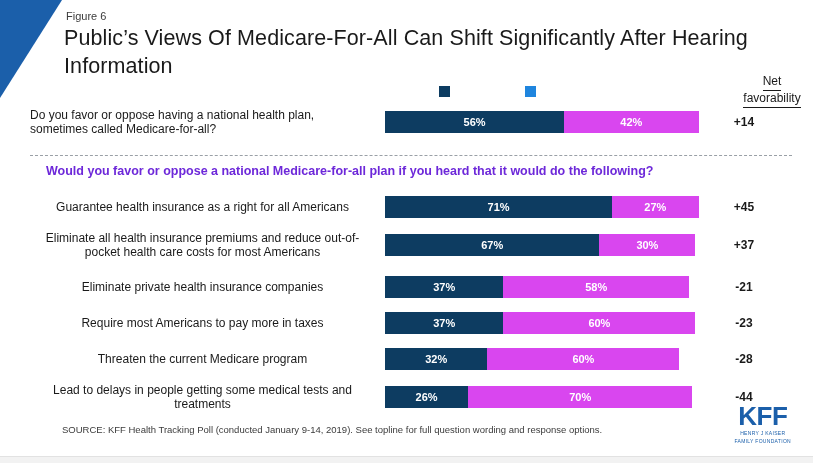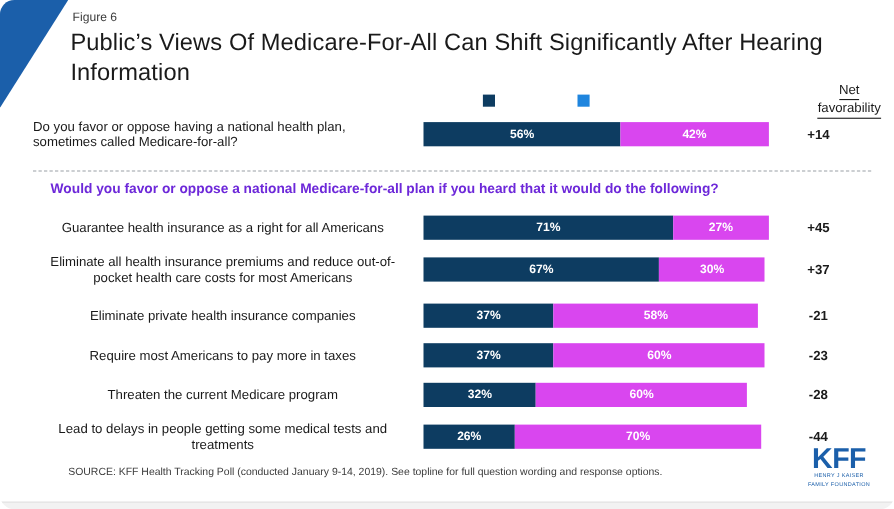--- a/index.html
+++ b/index.html
@@ -9,21 +9,20 @@
   }
   body {
     font-family: "Liberation Sans", sans-serif;
   }
   #slide {
     position: relative;
     width: 813px;
     height: 463px;
     background: #ffffff;
     overflow: hidden;
-    border-radius: 13px;
   }
   
   .corner-wedge {
     position: absolute;
     left: 0;
     top: 0;
     width: 62px;
     height: 98px;
     background: #1b5faa;
     clip-path: polygon(0 0, 62px 0, 0 98px);

